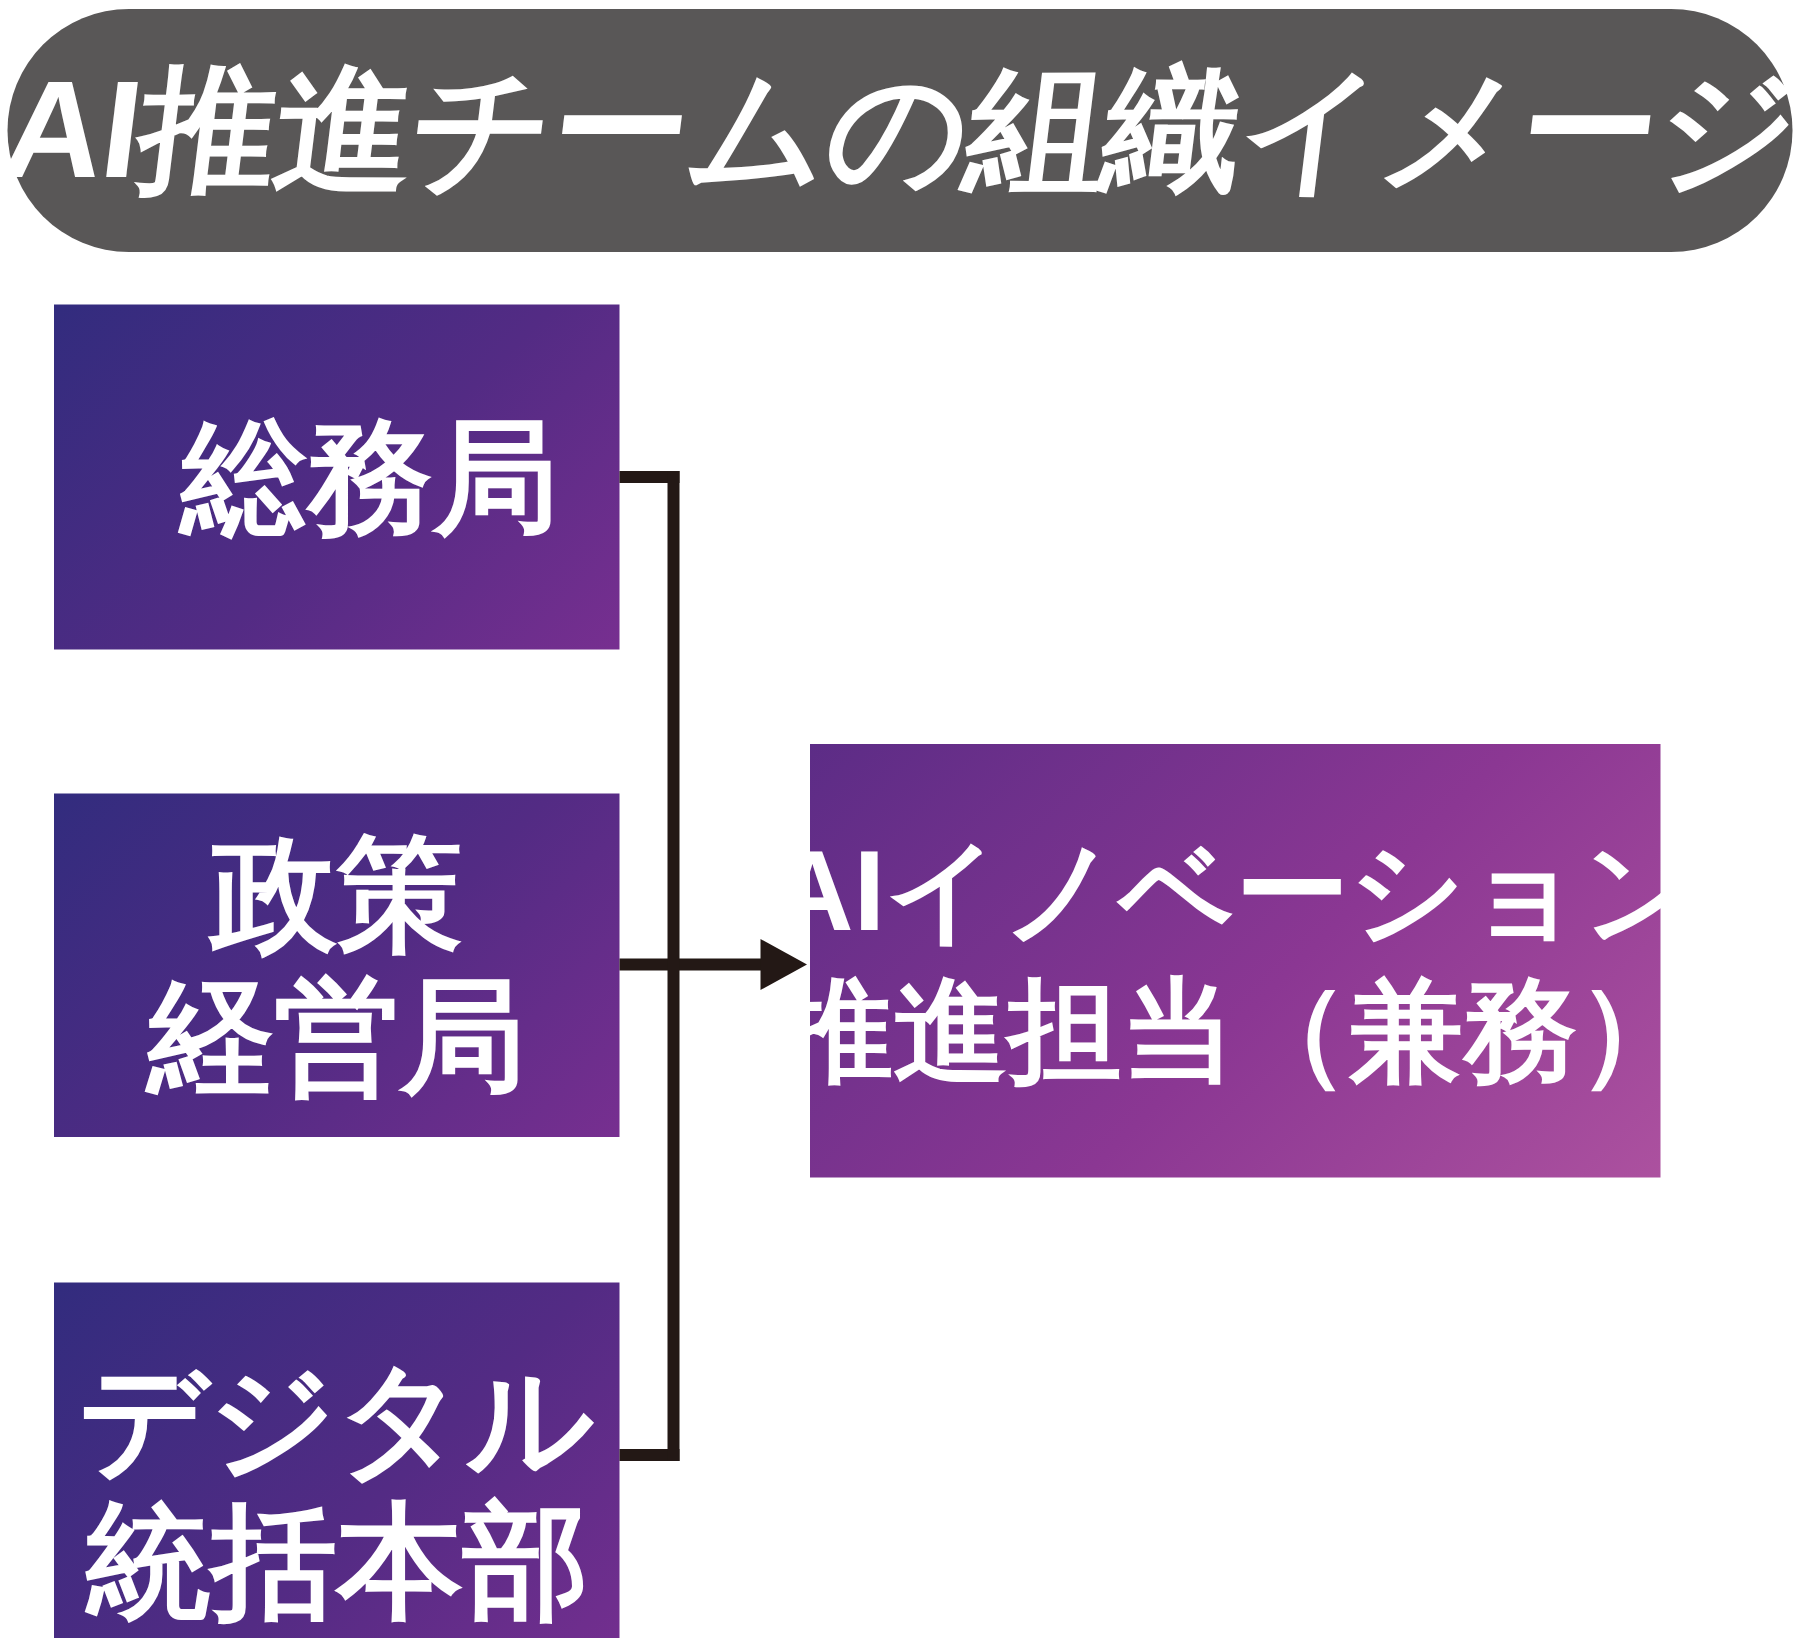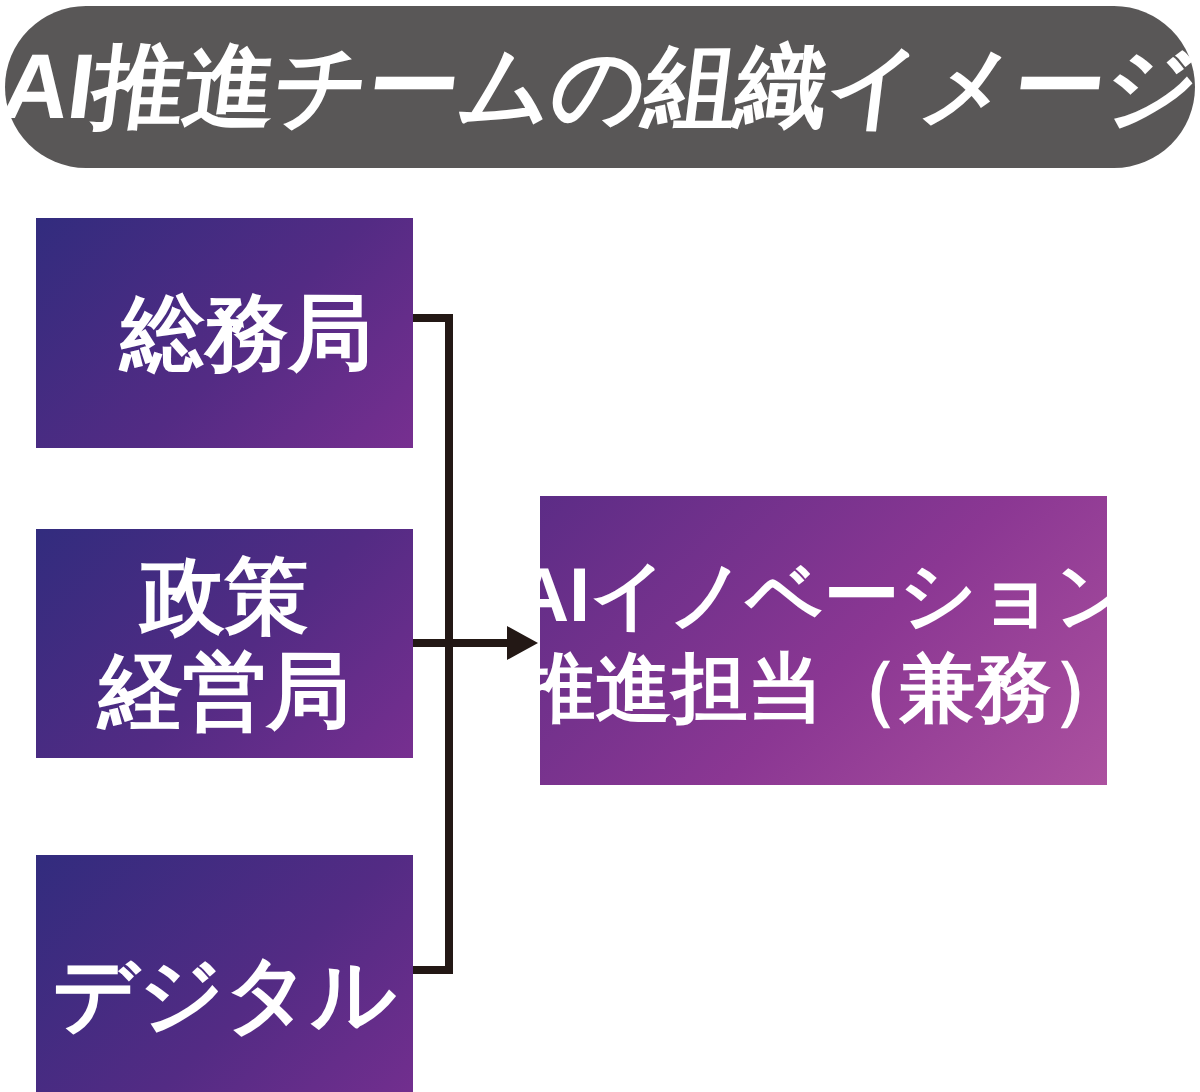--- a/index.html
+++ b/index.html
@@ -56,21 +56,21 @@
     text-align: center;
   }
   .src-box {
     left: 36px;
     width: 377px;
     height: 230px;
     background: linear-gradient(135deg, var(--lbox-a) 0%, var(--lbox-b) 55%, var(--lbox-c) 100%);
     font-size: 84px;
     line-height: 95px;
   }
-  .src-box.b1 { top: 218px; padding-left: 44px; }
+  .src-box.b1 { top: 203px; padding-left: 44px; }
   .src-box.b2 { top: 529px; height: 229px; }
   .src-box.b3 { top: 855px; height: 278px; }
 
   .target-box {
     left: 540px; top: 496px;
     width: 567px; height: 289px;
     background: linear-gradient(135deg, var(--rbox-a) 0%, var(--rbox-b) 55%, var(--rbox-c) 100%);
     font-size: 76px;
     line-height: 93px;
   }
@@ -105,20 +105,21 @@
     <span class="box-line">総務局</span>
   </div>
 
   <div class="org-box src-box b2">
     <span class="box-line">政策</span>
     <span class="box-line">経営局</span>
   </div>
 
   <div class="org-box src-box b3">
     <span class="box-line">デジタル</span>
+    <span class="box-line">統括本部</span>
   </div>
 
   <div class="line conn-h1"></div>
   <div class="line conn-h2"></div>
   <div class="line conn-h3"></div>
   <div class="line conn-v"></div>
   <div class="arrow-head"></div>
 
   <div class="org-box target-box">
     <span class="box-line">AIイノベーション</span>

